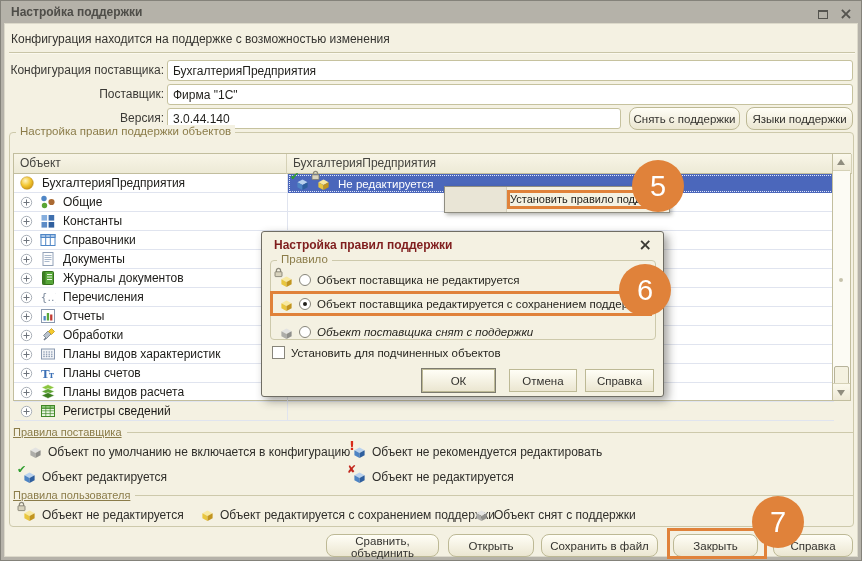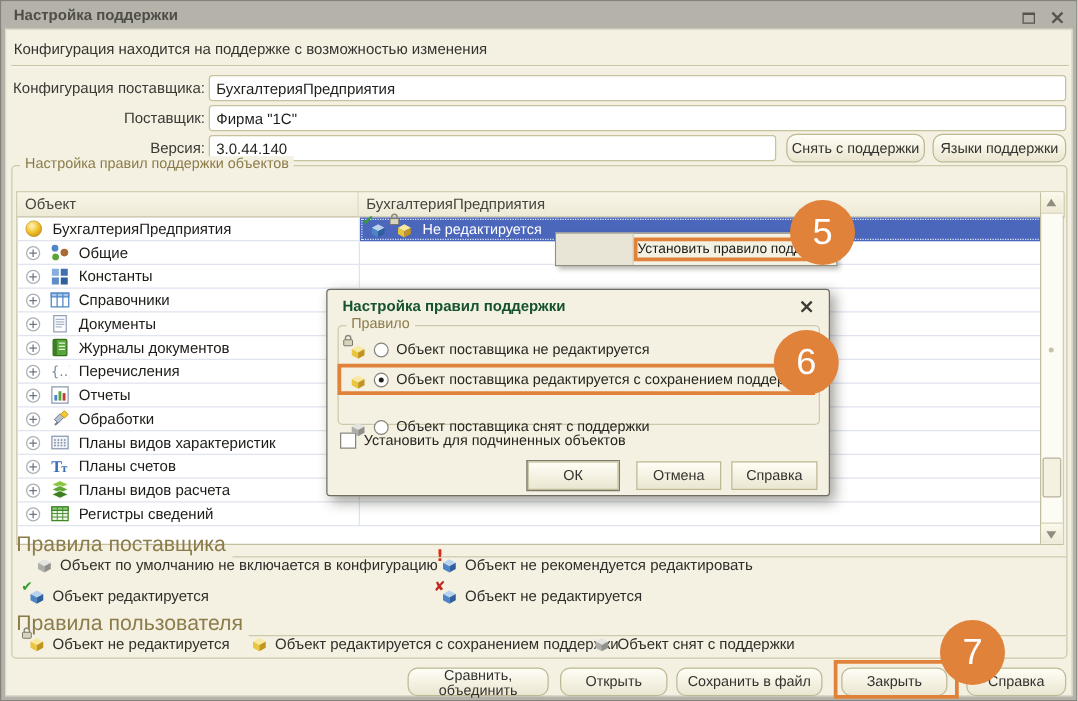--- a/index.html
+++ b/index.html
@@ -26,21 +26,21 @@
 
   .btn{ position:absolute; height:23px; background:linear-gradient(#fffef6,#ebe6d1); border:1px solid #bdb995;
     border-radius:8px; font-family:inherit; font-size:11.5px; color:#33322e; text-align:center; cursor:default; }
   .btn.default{ box-shadow:0 0 0 1px #7d7b6f; }
 
   .group{ position:absolute; border:1px solid #cdc9ab; border-radius:4px; }
   .group-legend{ position:absolute; top:-8px; left:6px; background:#f4f1e2; padding:0 4px;
     color:#8b7c49; font-size:11.5px; white-space:nowrap; }
 
   
-  .otable{ position:absolute; left:12px; top:152px; width:838px; height:283px; background:#fff; border:1px solid #c2be9e; }
+  .otable{ position:absolute; left:12px; top:152px; width:838px; height:248px; background:#fff; border:1px solid #c2be9e; }
   .th{ position:absolute; top:0; height:20px; line-height:19px; padding-left:6px;
     background:linear-gradient(#f8f5e7,#edead6); border-right:1px solid #d5d1b6; border-bottom:1px solid #c2be9e;
     color:#45443f; overflow:hidden; white-space:nowrap; }
   .tbody{ position:absolute; left:0; top:20px; width:820px; height:247px; }
   .coldiv{ position:absolute; left:273px; top:0; bottom:0; border-left:1px solid #e0e4ef; }
   .trow{ position:relative; height:19px; border-bottom:1px solid #e0e4ef; display:flex; align-items:center; white-space:nowrap; }
   .expander{ margin-left:6px; width:13px; height:13px; flex:0 0 13px; }
   .obj-icon{ margin-left:7px; width:16px; height:16px; flex:0 0 16px; }
   .obj-icon.root{ margin-left:5px; }
   .tlabel{ margin-left:7px; color:#1c1b18; }
@@ -55,21 +55,21 @@
   .vsb-btn.up{ top:0; border-bottom:1px solid #d5d1b6; }
   .vsb-btn.down{ bottom:0; border-top:1px solid #d5d1b6; }
   .tri{ position:absolute; left:4px; width:0; height:0; border-left:4.5px solid transparent; border-right:4.5px solid transparent; }
   .tri.u{ top:5px; border-bottom:6px solid #908d7f; }
   .tri.d{ top:6px; border-top:6px solid #908d7f; }
   .vsb-thumb{ position:absolute; left:1px; right:1px; top:212px; height:32px; background:#f4f1e0;
     border:1px solid #b7b39a; border-radius:2px; }
   .vsb-dot{ position:absolute; left:6px; top:124px; width:4px; height:4px; border-radius:50%; background:#c6c2ab; }
 
   
-  .subhead{ position:absolute; width:840px; color:#8b7c49; font-size:17px; display:flex; align-items:flex-end; }
+  .subhead{ position:absolute; width:840px; color:#8b7c49; font-size:11px; display:flex; align-items:center;text-decoration:underline; }
   .subhead::after{ content:""; flex:1; margin-left:5px; border-top:1px solid #cdc9ab; height:0; }
   .legend-item{ position:absolute; display:flex; align-items:center; gap:6px; color:#2f2e2a; white-space:nowrap; }
 
   
   .rule-icon{ position:relative; width:15px; height:15px; display:inline-block; }
   .cube{ position:absolute; right:0; bottom:0; width:13px; height:13px; }
   .cube.blue{ --ct:#b9d2ee; --cl:#4d84c4; --cr:#2f5f9e; }
   .cube.yellow{ --ct:#f8e9a0; --cl:#e9c63e; --cr:#c2951f; }
   .cube.gray{ --ct:#e3e3e1; --cl:#adada9; --cr:#8f8f8b; }
   .mark{ position:absolute; left:-4px; top:-5px; font-family:"DejaVu Sans",sans-serif; font-weight:bold; font-size:11px; line-height:1; }
@@ -81,21 +81,21 @@
   
   .cmenu{ position:absolute; left:443px; top:185px; width:226px; height:27px; background:#f4f1e2;
     border:1px solid #8f8d81; box-shadow:2px 2px 4px rgba(40,40,30,.35); z-index:10; }
   .cmenu-gutter{ position:absolute; left:0; top:0; bottom:0; width:62px; background:#e9e5d6; border-right:1px solid #d4d0bd; }
   .cmenu-item{ position:absolute; left:62px; top:3px; width:158px; height:19px; border:3px solid #E0823A;
     background:#f4f1e2; color:#1f1e1a; font-size:11px; line-height:13px; text-align:center; white-space:nowrap; cursor:default; }
 
   
   .dialog{ position:absolute; left:260px; top:230px; width:403px; height:166px; background:#f4f1e2;
     border:1px solid #6f6d64; border-radius:3px; box-shadow:4px 4px 10px rgba(50,48,40,.45); z-index:20; }
-  .dlg-title{ position:absolute; left:12px; top:6px; font-weight:bold; color:#14532d; }
+  .dlg-title{ position:absolute; left:12px; top:6px; font-weight:bold; color:#7f1d1d; }
   .dlg-close{ position:absolute; right:11px; top:3px; font-size:16px; font-weight:bold; color:#3b3a35;
     font-family:"DejaVu Sans",sans-serif; cursor:default; }
   .dlg-group{ position:absolute; left:8px; top:28px; width:386px; height:80px; border:1px solid #cdc9ab; border-radius:4px; }
   .opt{ position:absolute; left:16px; height:20px; display:flex; align-items:center; gap:6px; white-space:nowrap;
     font-size:11.5px; color:#26251f; }
   .radio{ width:12px; height:12px; border:1px solid #87857a; border-radius:50%; background:#fff; position:relative; flex:0 0 12px; }
   .radio.checked::after{ content:""; position:absolute; left:3px; top:3px; width:4px; height:4px; border-radius:50%; background:#21201c; }
   .checkbox{ width:13px; height:13px; border:1px solid #87857a; background:#fff; flex:0 0 13px; }
   .dlg-check{ position:absolute; left:10px; top:114px; display:flex; align-items:center; gap:6px; font-size:11.5px; color:#26251f; }
   .dlg-btn{ height:23px; border-radius:0; }
@@ -493,21 +493,21 @@
     </div>
     <div class="opt" style="top:62px;">
       <span class="rule-icon">
           <svg class="cube yellow" viewBox="0 0 14 14">
             <use href="#cube"></use>
           </svg>
         </span>
       <span class="radio checked"></span>
       <span>Объект поставщика редактируется с сохранением поддержки</span>
     </div>
-    <div class="opt" style="top:100px;">
+    <div class="opt" style="top:90px;font-style:italic;">
       <span class="rule-icon">
           <svg class="cube gray" viewBox="0 0 14 14">
             <use href="#cube"></use>
           </svg>
         </span>
       <span class="radio"></span>
       <span>Объект поставщика снят с поддержки</span>
     </div>
 
     <div class="ann-rect" style="left:8px; top:59px; width:382px; height:25px;"></div>

